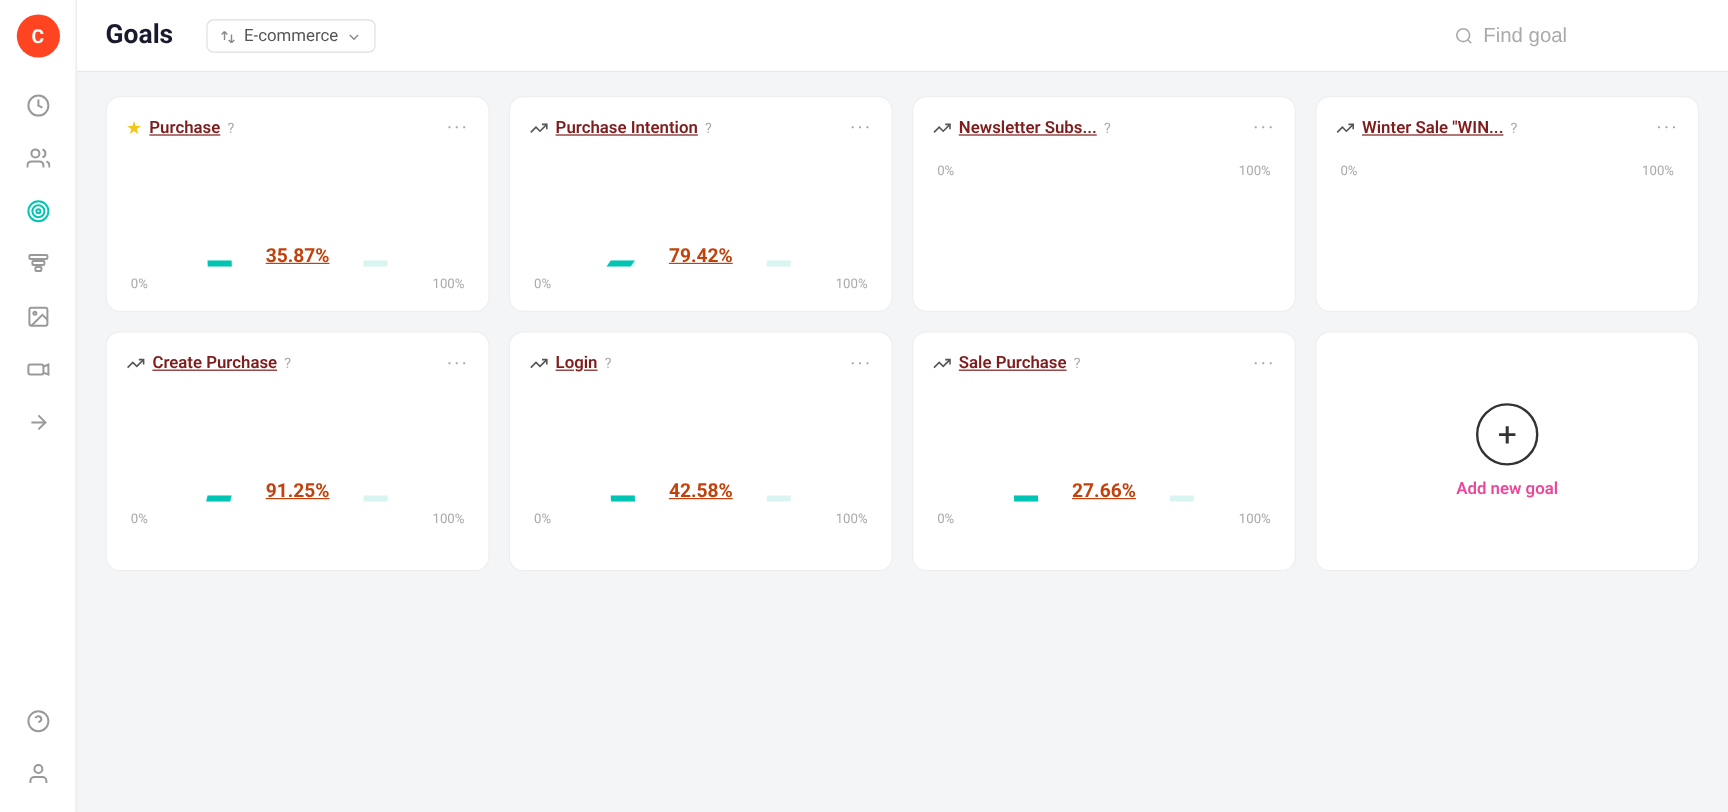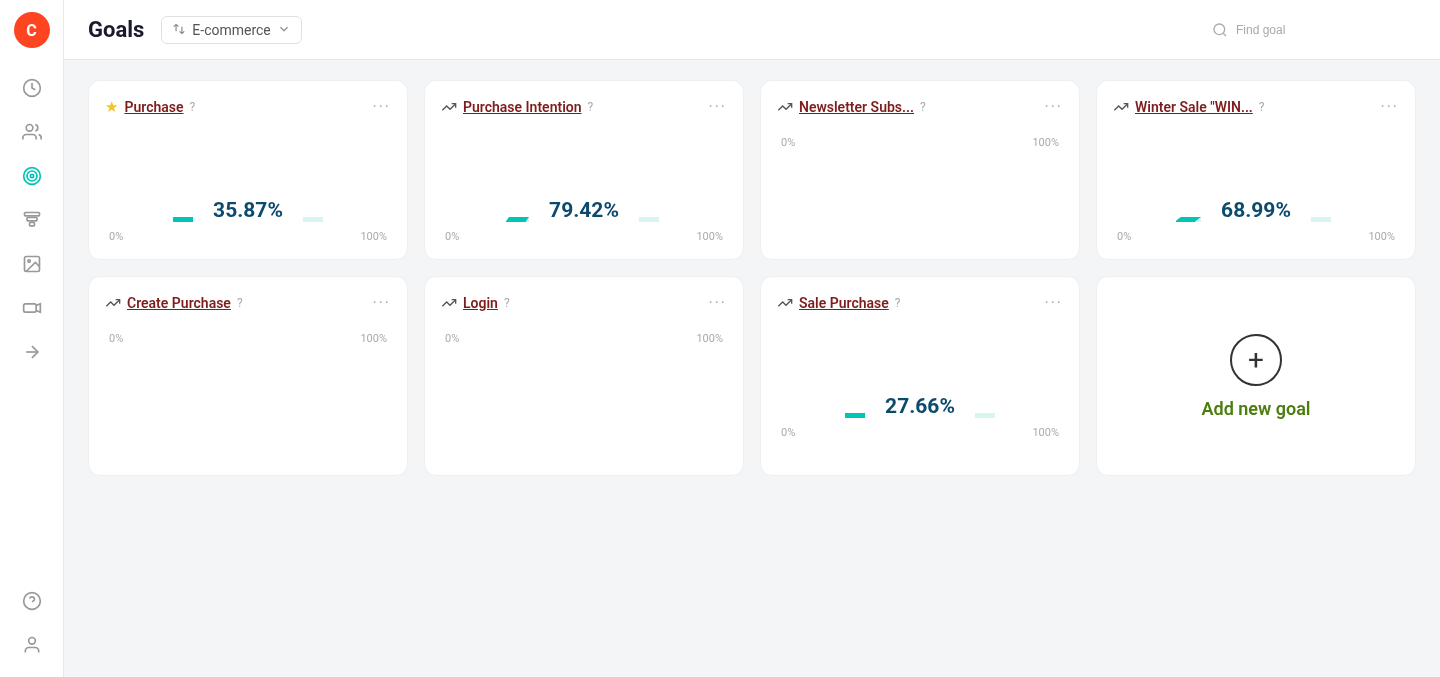--- a/index.html
+++ b/index.html
@@ -44,30 +44,30 @@
     }
 
     
     .header {
       background: #fff;
       border-bottom: 1px solid #e8e8e8;
       padding: 0 24px;
       height: 60px;
       display: flex;
       align-items: center;
-      gap: 17px;
+      gap: 28px;
     }
     .header-title {
       font-size: 22px;
       font-weight: 700;
       color: #1a1a2e;
     }
     .header-dropdown {
       display: flex;
-      align-items: flex-start;
+      align-items: flex-end;
       gap: 6px;
       border: 1px solid #e0e0e0;
       border-radius: 6px;
       padding: 5px 10px;
       cursor: pointer;
       font-size: 14px;
       color: #555;
       background: #fff;
     }
     .header-dropdown svg { width: 14px; height: 14px; color: #888; }
@@ -75,21 +75,21 @@
     .header-search {
       display: flex;
       align-items: center;
       gap: 8px;
       color: #aaa;
       font-size: 14px;
     }
     .header-search input {
       border: none;
       outline: none;
-      font-size: 12px;
+      font-size: 17px;
       color: #6d28d9;
       background: transparent;
       width: 180px;
     }
     .header-search input::placeholder { color: #aaa; }
 
     
     .content {
       flex: 1;
       padding: 20px 24px;
@@ -146,24 +146,25 @@
     }
     .gauge-container svg {
       width: 160px;
       height: 90px;
     }
     .gauge-value {
       position: absolute;
       bottom: 0;
       left: 50%;
       transform: translateX(-50%);
-      font-size: 21px;
+      font-size: 16px;
       font-weight: 700;
-      color: #0c4a6e;
+      color: #c2410c;
       white-space: nowrap;
+      text-decoration: underline;
     }
 
     .gauge-labels {
       display: flex;
       justify-content: space-between;
       width: 100%;
       font-size: 11px;
       color: #aaa;
       margin-top: 4px;
       padding: 0 4px;
@@ -184,23 +185,23 @@
     }
     .add-goal-icon {
       width: 52px; height: 52px;
       border: 2px solid #333;
       border-radius: 50%;
       display: flex; align-items: center; justify-content: center;
       font-size: 28px;
       color: #333;
     }
     .add-goal-label {
-      font-size: 18px;
+      font-size: 14px;
       font-weight: 600;
-      color: #4d7c0f;
+      color: #ec4899;
     }
 
     
     .star-icon { color: #f5c518; font-size: 15px; }
 
     .sidebar-bottom {
       margin-top: auto;
     }
   </style>
 </head>
@@ -372,65 +373,72 @@
         <svg width="16" height="16" viewBox="0 0 24 24" fill="none" stroke="#555" stroke-width="2">
                 <polyline points="22 7 13.5 15.5 8.5 10.5 2 17"></polyline>
                 <polyline points="16 7 22 7 22 13"></polyline>
               </svg>
         <span class="goal-card-title">Winter Sale "WIN...</span>
         <span class="goal-question">?</span>
       </div>
       <span class="goal-menu">···</span>
     </div>
     <div class="goal-chart-area">
+      <div class="gauge-labels">
+        <span>0%</span>
+        <span>100%</span>
+      </div>
+    </div>
+  </div>
+        <div class="goal-card">
+    <div class="goal-card-header">
+      <div class="goal-card-title-row">
+        <svg width="16" height="16" viewBox="0 0 24 24" fill="none" stroke="#555" stroke-width="2">
+                <polyline points="22 7 13.5 15.5 8.5 10.5 2 17"></polyline>
+                <polyline points="16 7 22 7 22 13"></polyline>
+              </svg>
+        <span class="goal-card-title">Create Purchase</span>
+        <span class="goal-question">?</span>
+      </div>
+      <span class="goal-menu">···</span>
+    </div>
+    <div class="goal-chart-area">
       <div class="gauge-container">
         <svg viewBox="0 0 160 90">
           <path d="M 5 85.00000000000001 A 75 75 0 0 0 155 85 L 135 85 A 55 55 0 0 1 25 85 Z" fill="#d8f5f2"></path>
-          <path d="M 5 85.00000000000001 A 75 75 0 1 0 122.13676363198212 147.0442837868443 L 110.90029333012023 130.4991414436858 A 55 55 0 1 1 25 85 Z" fill="#00c4b4"></path>
-        </svg>
-        <div class="gauge-value">68.99%</div>
-      </div>
-      <div class="gauge-labels">
-        <span>0%</span>
-        <span>100%</span>
-      </div>
-    </div>
-  </div>
-        <div class="goal-card">
-    <div class="goal-card-header">
-      <div class="goal-card-title-row">
-        <svg width="16" height="16" viewBox="0 0 24 24" fill="none" stroke="#555" stroke-width="2">
-                <polyline points="22 7 13.5 15.5 8.5 10.5 2 17"></polyline>
-                <polyline points="16 7 22 7 22 13"></polyline>
-              </svg>
-        <span class="goal-card-title">Create Purchase</span>
-        <span class="goal-question">?</span>
-      </div>
-      <span class="goal-menu">···</span>
-    </div>
-    <div class="goal-chart-area">
+          <path d="M 5 85.00000000000001 A 75 75 0 1 0 152.18414273402357 105.35803373988058 L 132.9350380049506 99.9292247425791 A 55 55 0 1 1 25 85 Z" fill="#00c4b4"></path>
+        </svg>
+        <div class="gauge-value">91.25%</div>
+      </div>
       <div class="gauge-labels">
         <span>0%</span>
         <span>100%</span>
       </div>
     </div>
   </div>
         <div class="goal-card">
     <div class="goal-card-header">
       <div class="goal-card-title-row">
         <svg width="16" height="16" viewBox="0 0 24 24" fill="none" stroke="#555" stroke-width="2">
                 <polyline points="22 7 13.5 15.5 8.5 10.5 2 17"></polyline>
                 <polyline points="16 7 22 7 22 13"></polyline>
               </svg>
         <span class="goal-card-title">Login</span>
         <span class="goal-question">?</span>
       </div>
       <span class="goal-menu">···</span>
     </div>
     <div class="goal-chart-area">
+      <div class="gauge-container">
+        <svg viewBox="0 0 160 90">
+          <path d="M 5 85.00000000000001 A 75 75 0 0 0 155 85 L 135 85 A 55 55 0 0 1 25 85 Z" fill="#d8f5f2"></path>
+          <path d="M 5 85.00000000000001 A 75 75 0 0 0 62.674940226051746 157.97151707227363 L 67.29495616577128 138.51244585300066 A 55 55 0 0 1 25 85 Z" fill="#00c4b4"></path>
+        </svg>
+        <div class="gauge-value">42.58%</div>
+      </div>
       <div class="gauge-labels">
         <span>0%</span>
         <span>100%</span>
       </div>
     </div>
   </div>
         <div class="goal-card">
     <div class="goal-card-header">
       <div class="goal-card-title-row">
         <svg width="16" height="16" viewBox="0 0 24 24" fill="none" stroke="#555" stroke-width="2">

